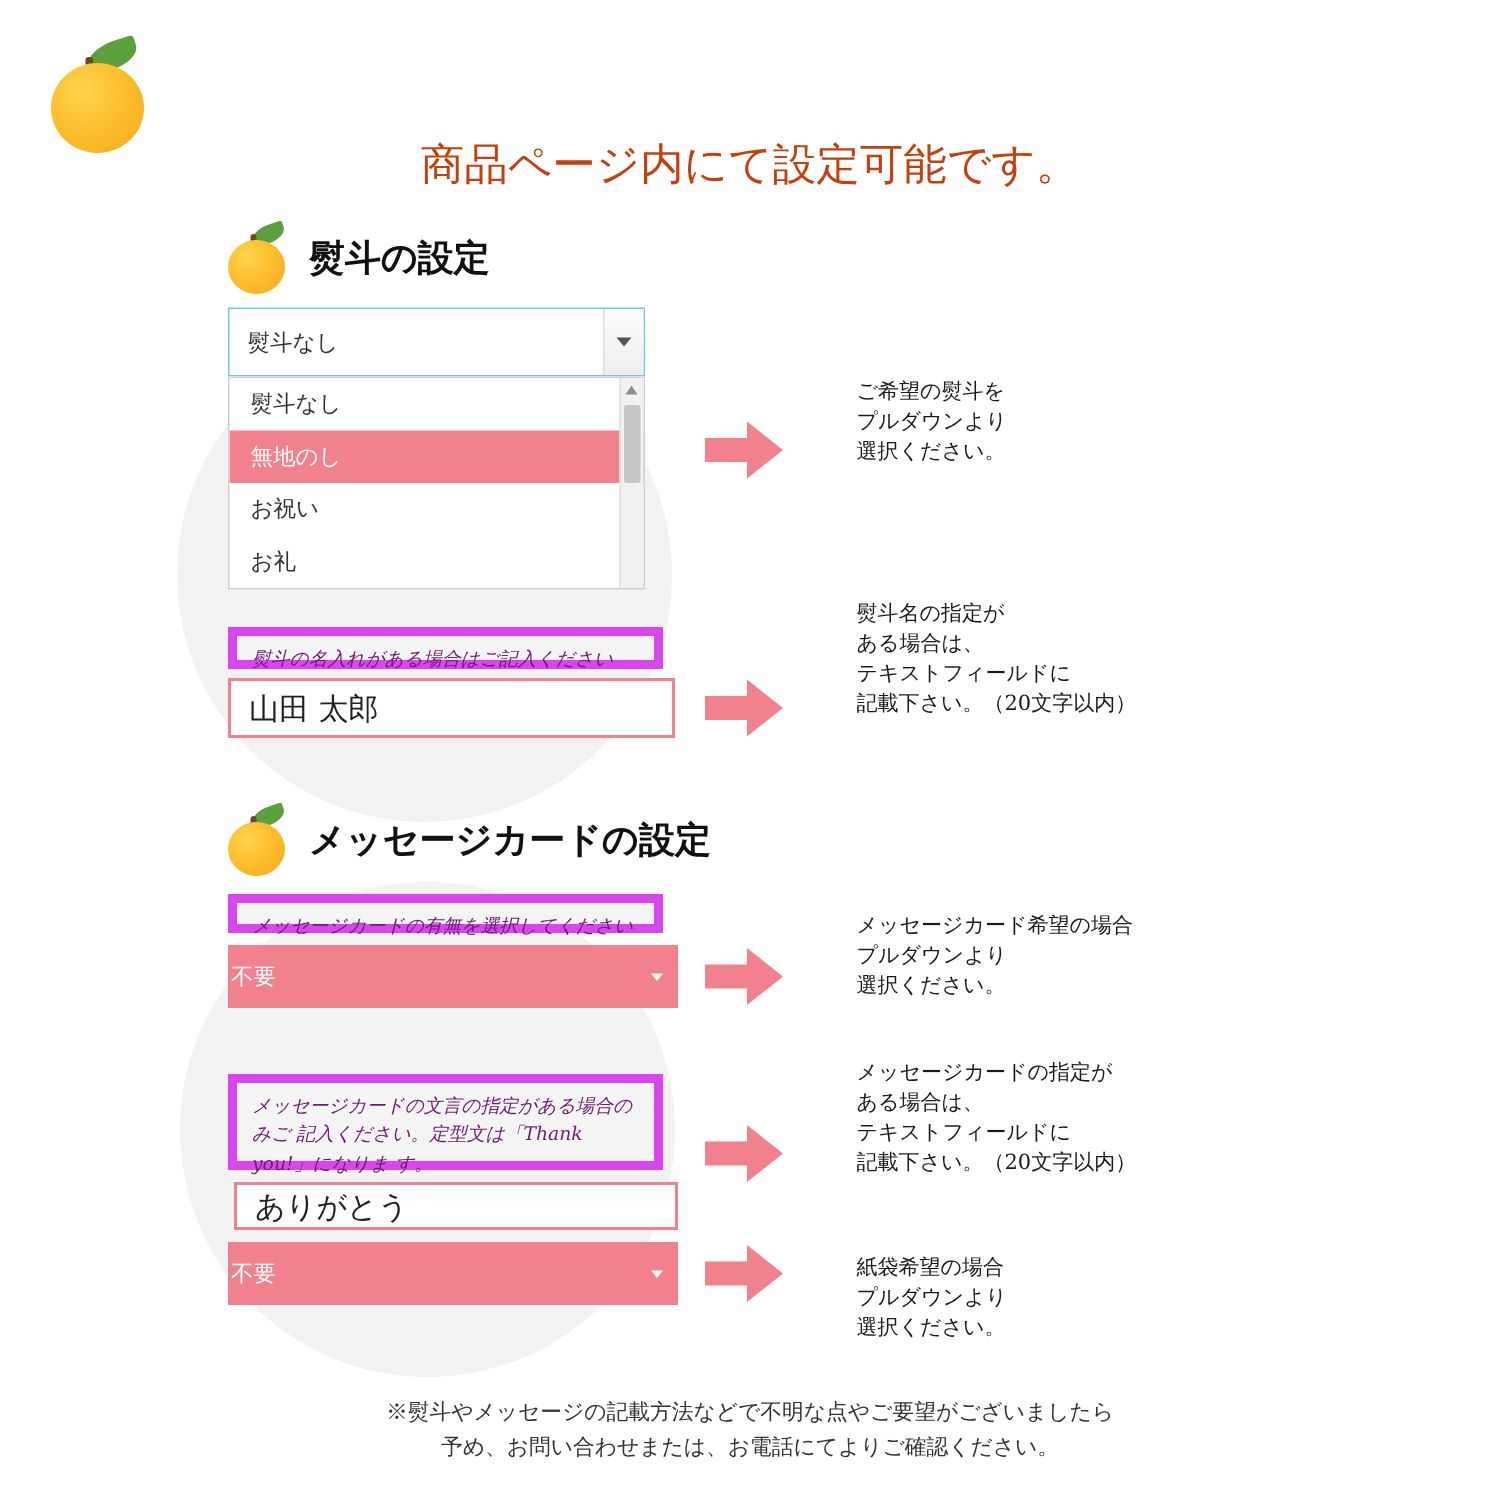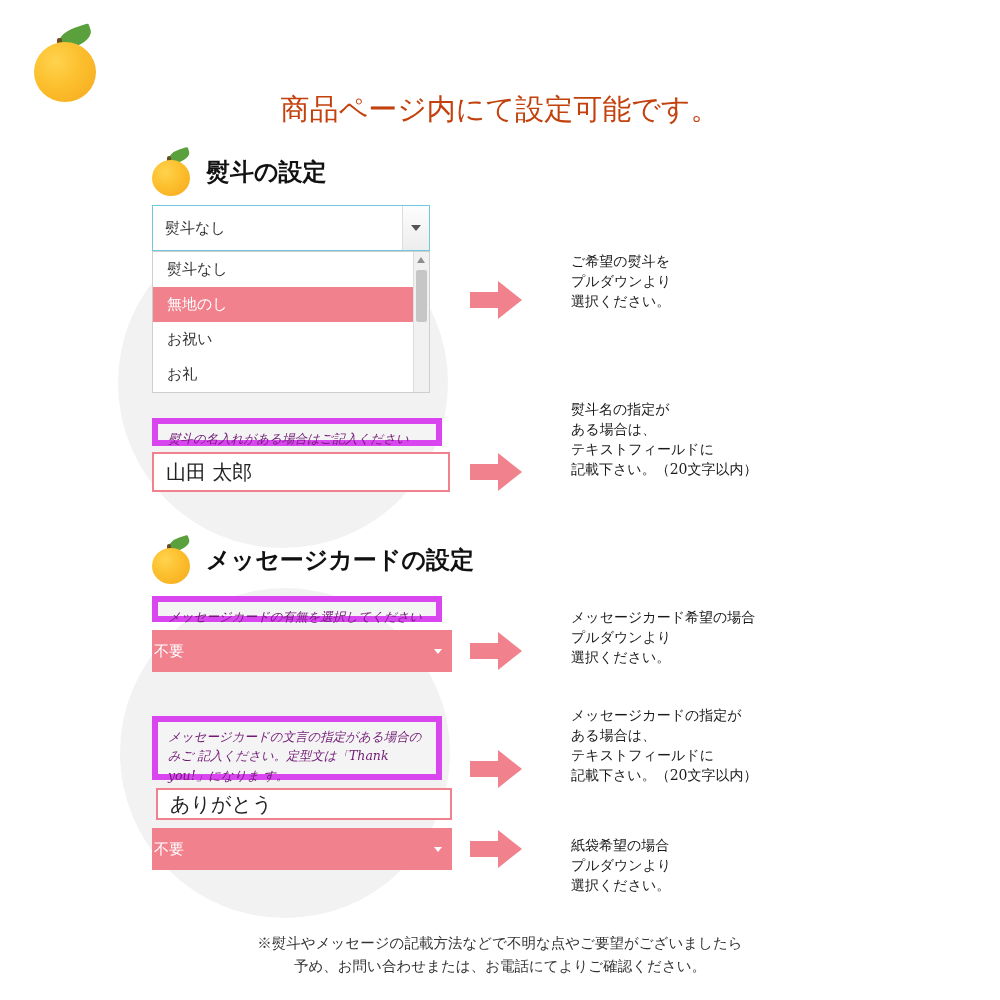--- a/index.html
+++ b/index.html
@@ -298,21 +298,21 @@
   
   .footer-note {
     position: absolute;
     left: 0;
     top: 932px;
     width: 1000px;
     text-align: center;
     font-size: 14.5px;
     line-height: 1.6;
     color: #333333;
-    font-family: Liberation Sans, sans-serif;
+    font-family: Liberation Mono, monospace;
     white-space: pre-line;
   }
 </style>
 </head>
 <body>
 
 <div class="page">
 
   <div class="header">
     <div class="orange header-orange">

